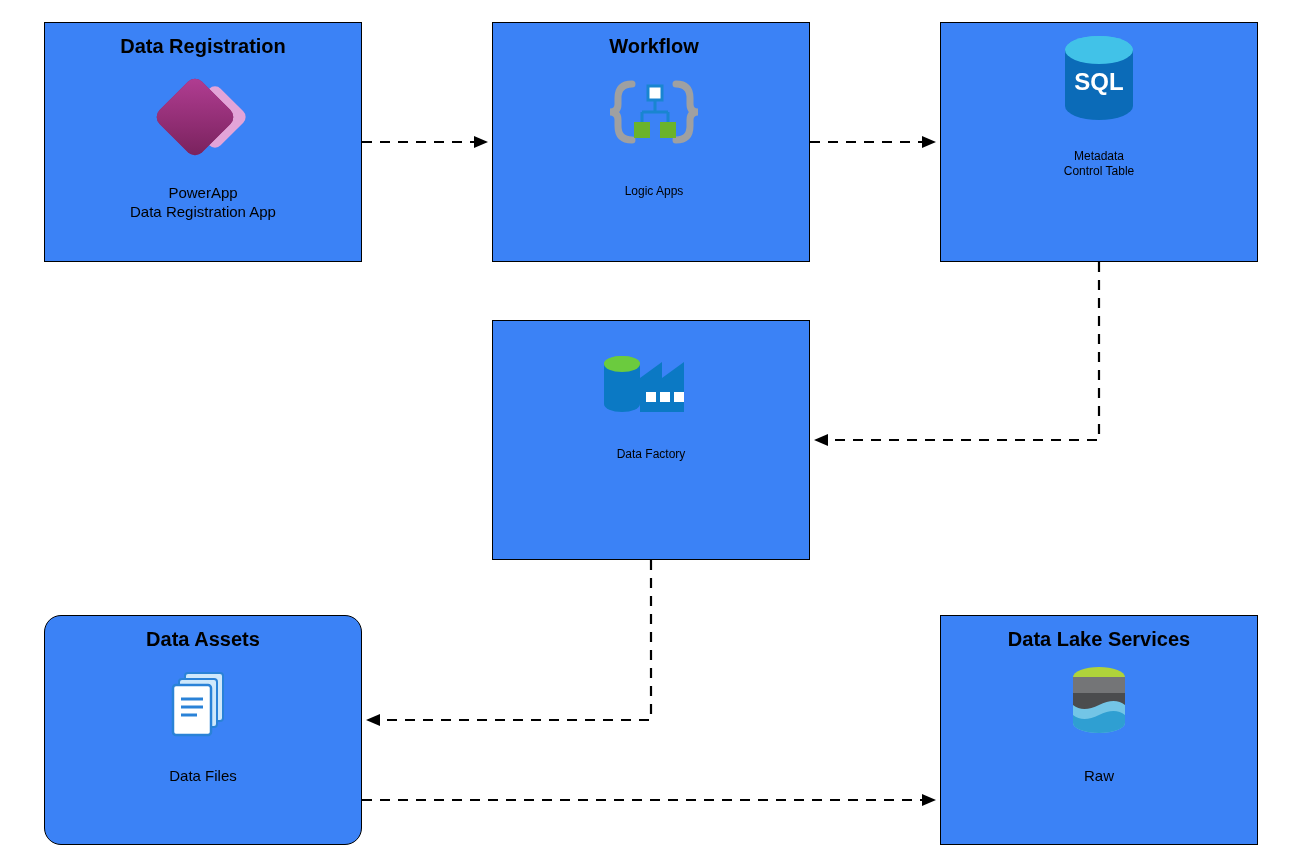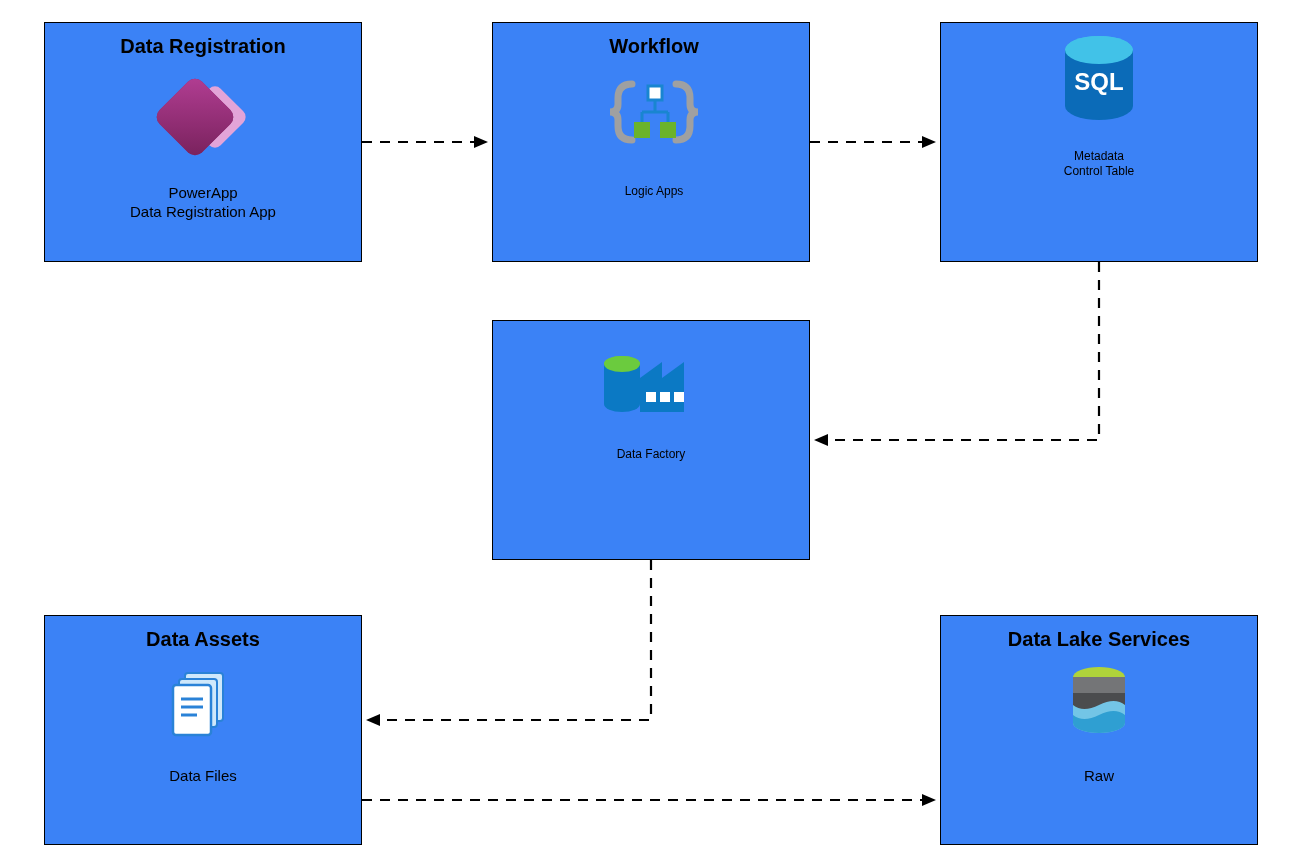--- a/index.html
+++ b/index.html
@@ -114,21 +114,21 @@
 
       <path d="M44 82 V48 l22 -16 V48 l22 -16 V82 Z" fill="#0B79C4"></path>
       <rect x="50" y="62" width="10" height="10" fill="#fff"></rect>
       <rect x="64" y="62" width="10" height="10" fill="#fff"></rect>
       <rect x="78" y="62" width="10" height="10" fill="#fff"></rect>
     </svg>
   </div>
   <div class="caption small">Data Factory</div>
 </div>
 
-<div class="box" style="left:44px; top:615px; width:318px; height:230px;">
+<div class="box" style="left:44px; top:615px; width:318px; height:230px;border-radius:17px;">
   <div class="title">Data Assets</div>
   <div class="iconwrap" style="height:80px">
     <svg width="80" height="80" viewBox="0 0 80 80">
       <rect x="22" y="8" width="38" height="48" rx="3" fill="#CFE8FB" stroke="#2A82D7" stroke-width="2"></rect>
       <rect x="16" y="14" width="38" height="48" rx="3" fill="#CFE8FB" stroke="#2A82D7" stroke-width="2"></rect>
       <rect x="10" y="20" width="38" height="50" rx="3" fill="#fff" stroke="#2A82D7" stroke-width="2.5"></rect>
       <line x1="18" y1="34" x2="40" y2="34" stroke="#2A82D7" stroke-width="3"></line>
       <line x1="18" y1="42" x2="40" y2="42" stroke="#2A82D7" stroke-width="3"></line>
       <line x1="18" y1="50" x2="34" y2="50" stroke="#2A82D7" stroke-width="3"></line>
     </svg>

